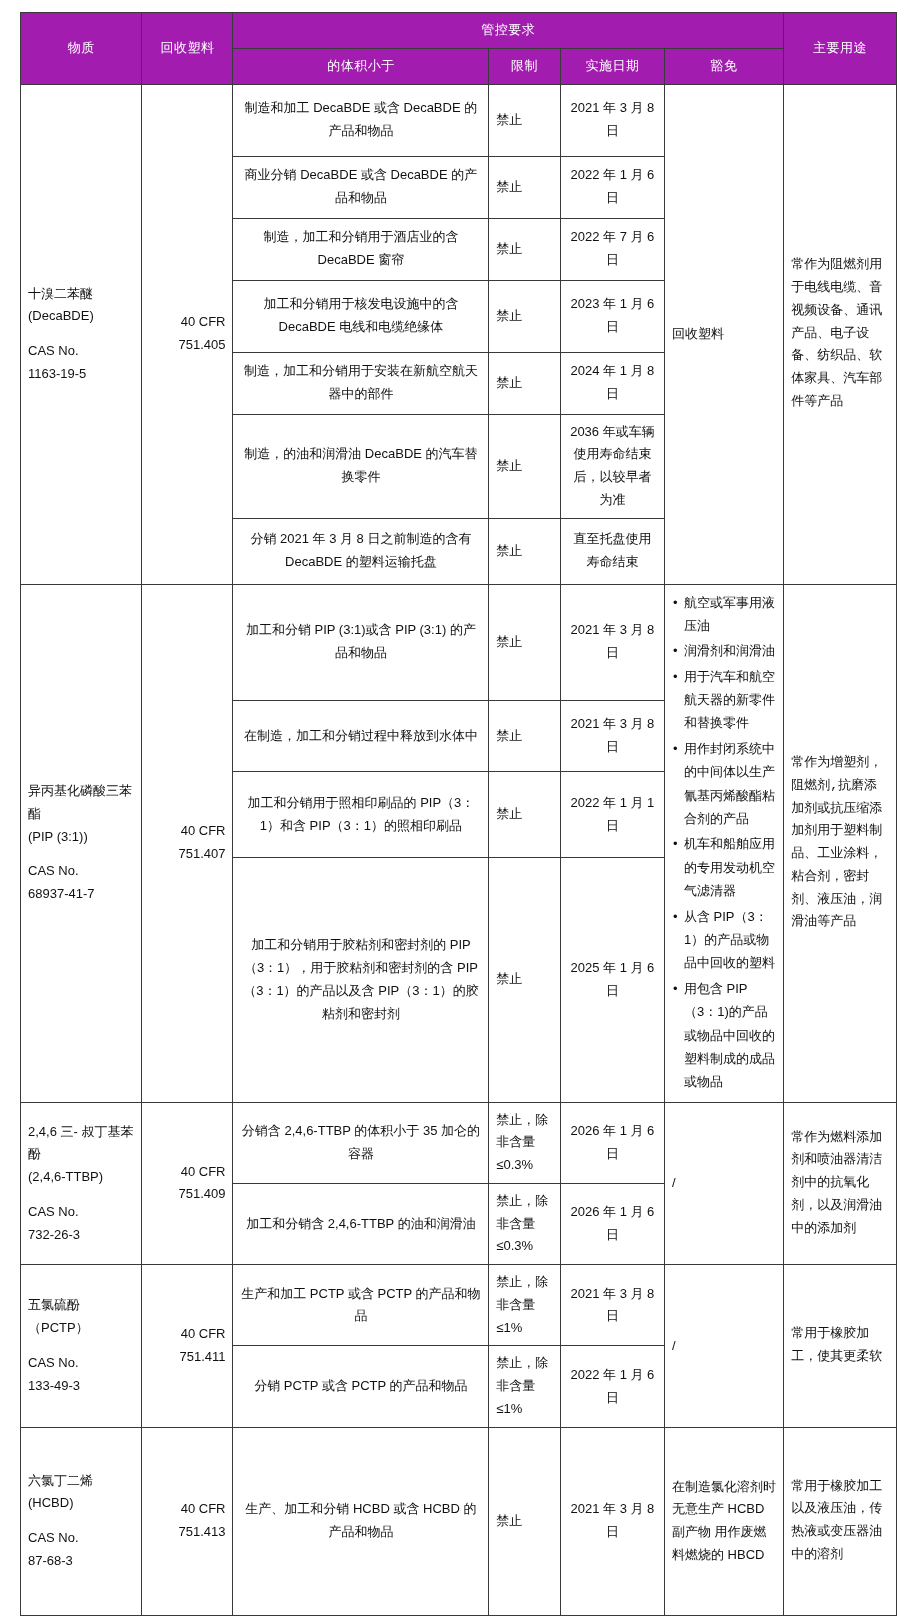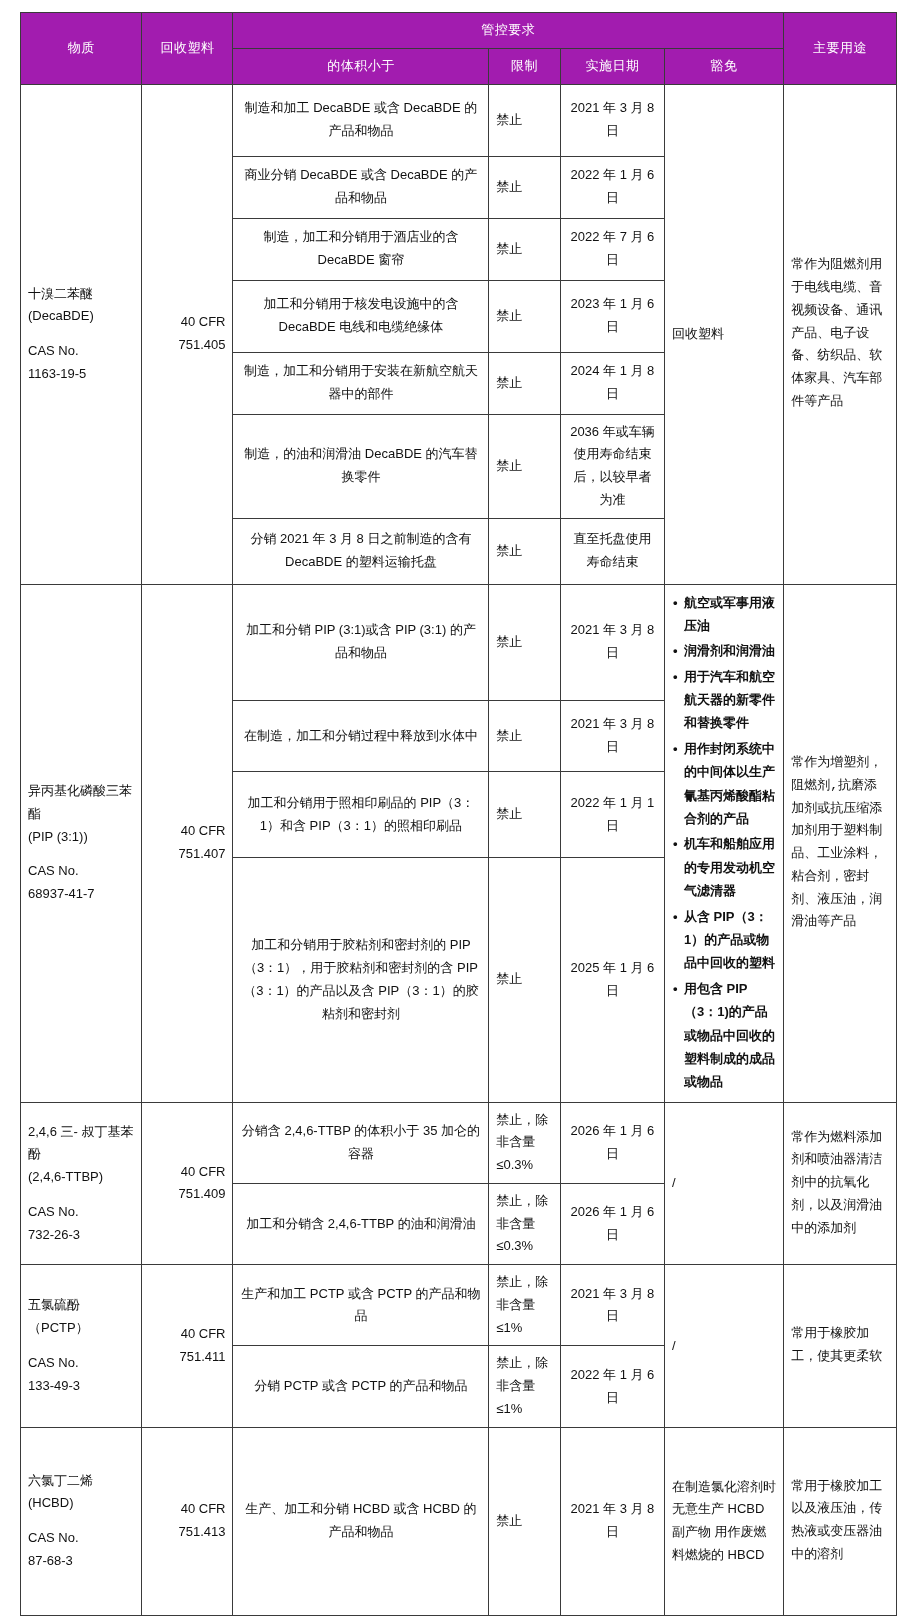--- a/index.html
+++ b/index.html
@@ -98,21 +98,20 @@
     padding:0;
     list-style:none;
   }
   ul.exlist li{
     position:relative;
     padding-left:12px;
     margin:0 0 2px 0;
     line-height:1.8;
     font-size:13px;
     text-indent:0;
-    font-weight:bold;
   }
   ul.exlist li:before{
     content:"\2022";
     position:absolute;
     left:1px;
     top:0;
   }
   .slash{font-size:14px;}
 </style>
 </head>

